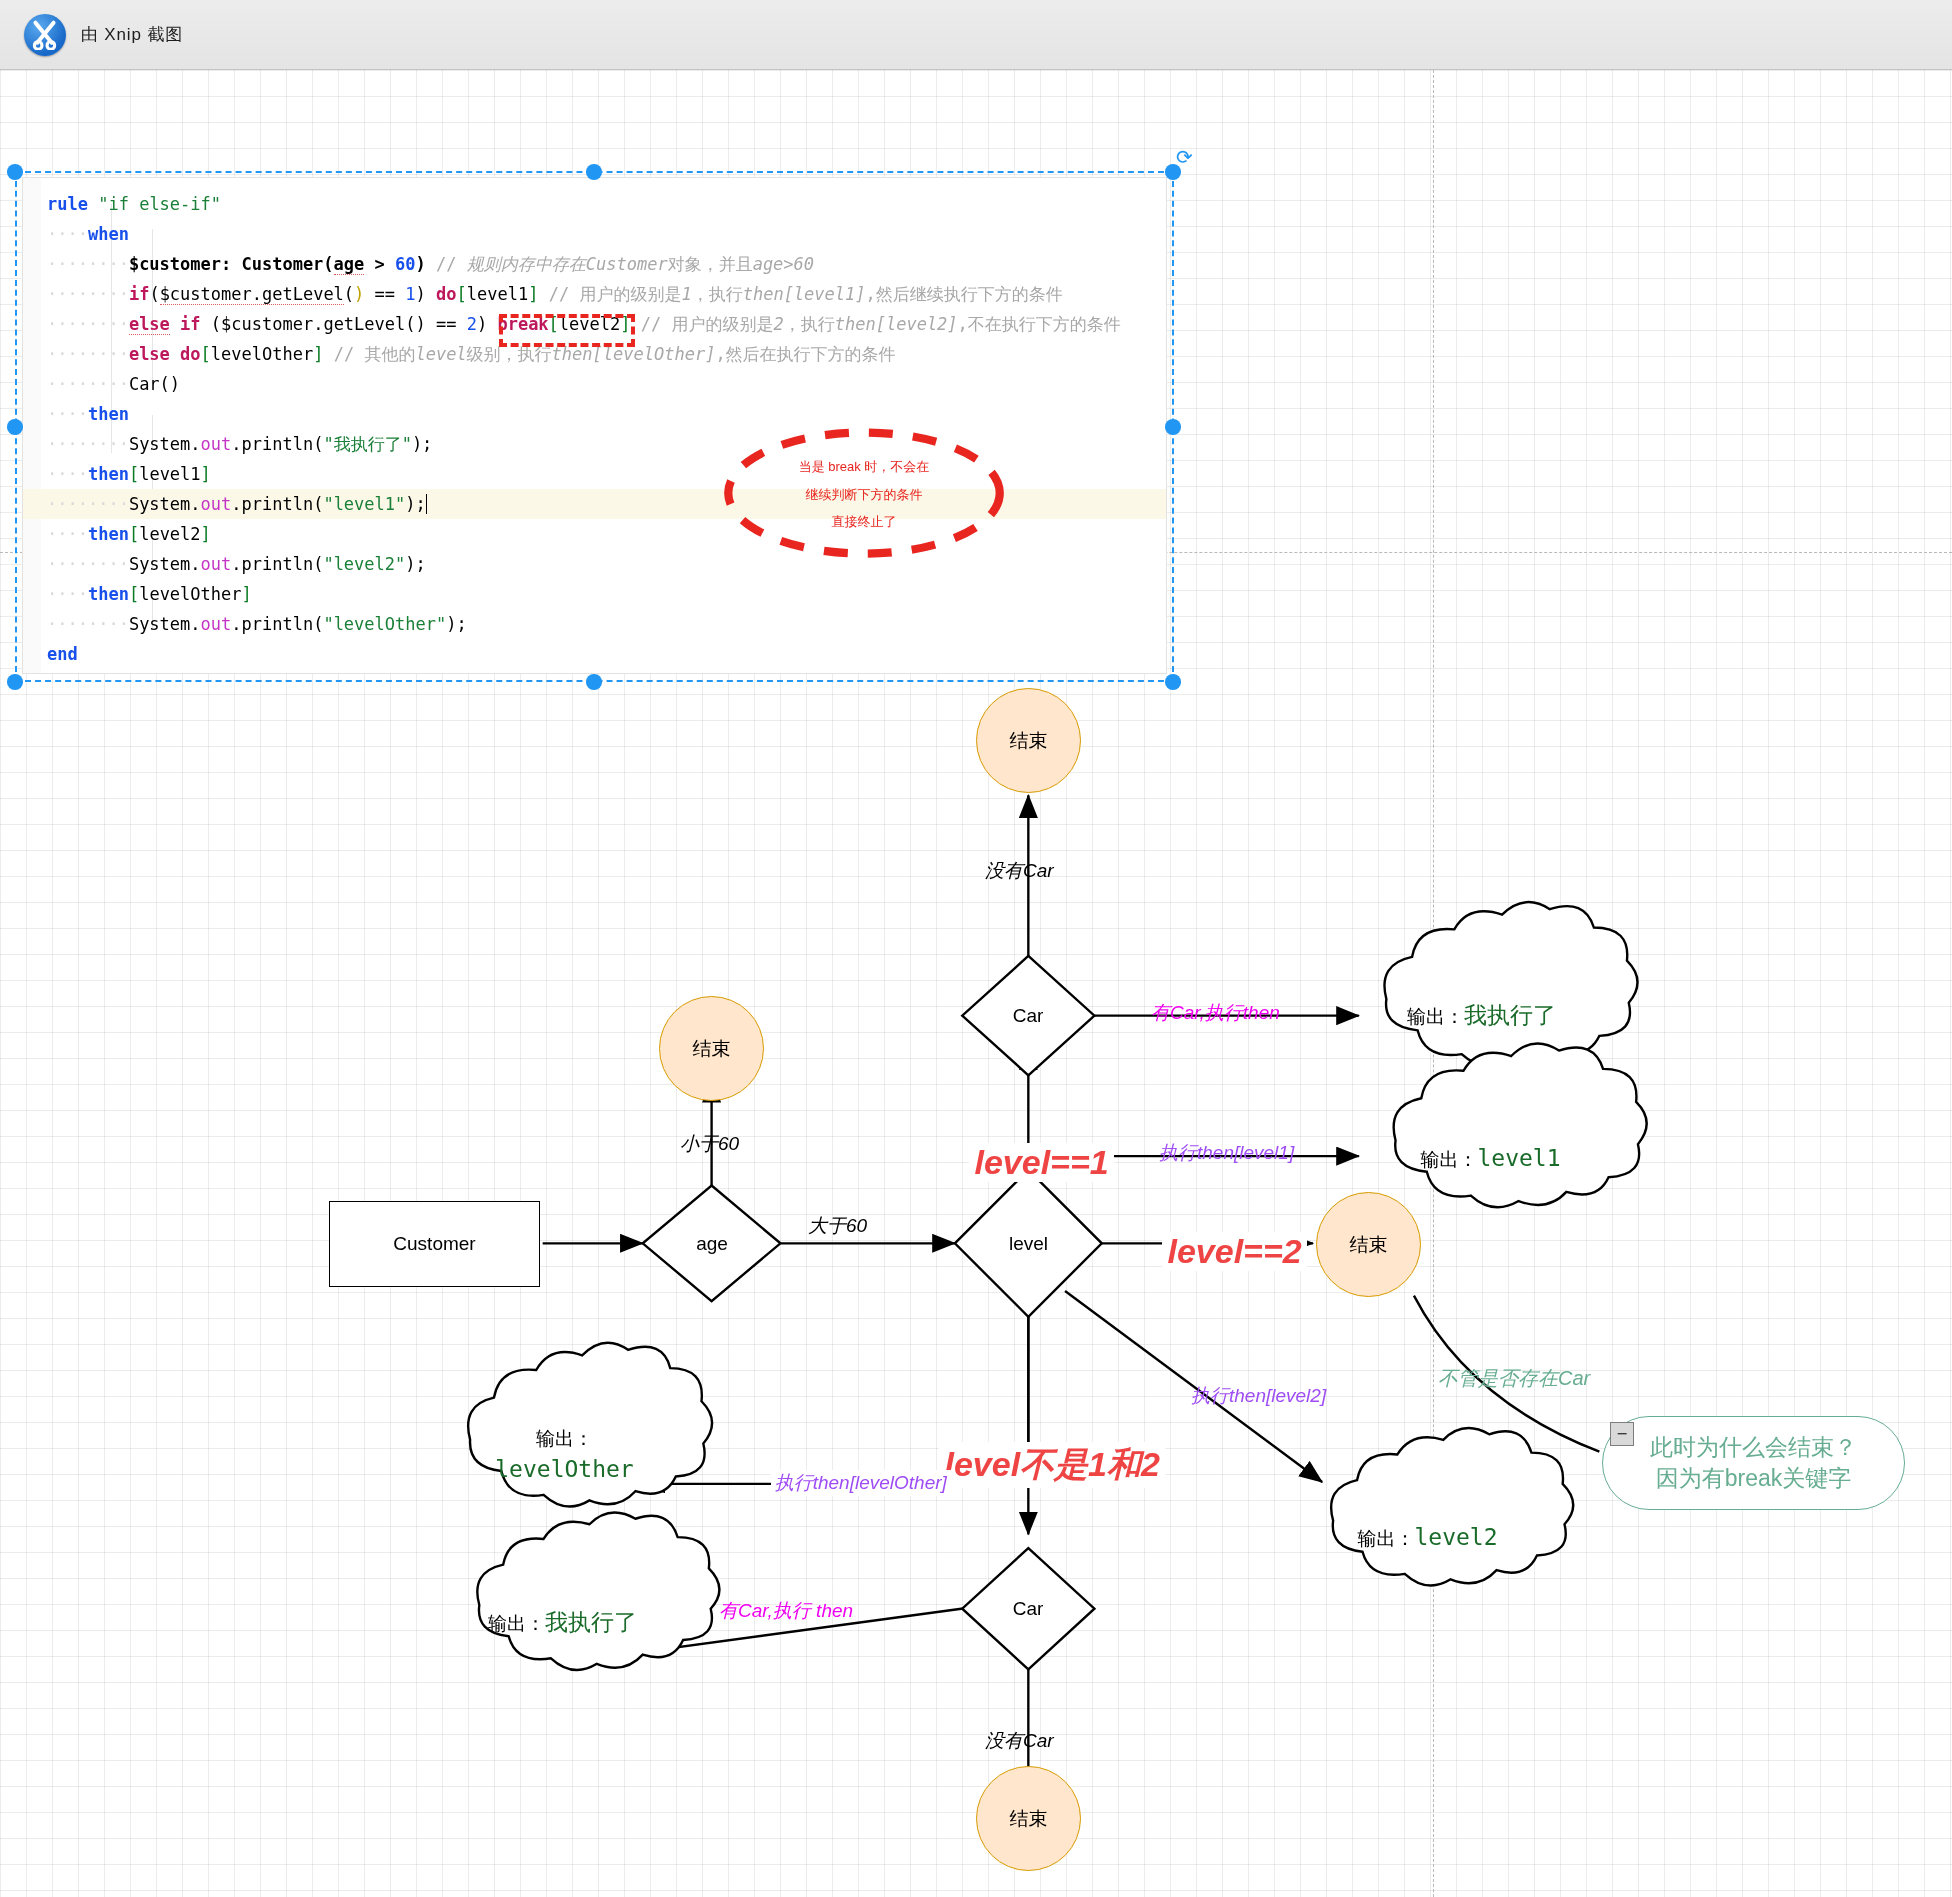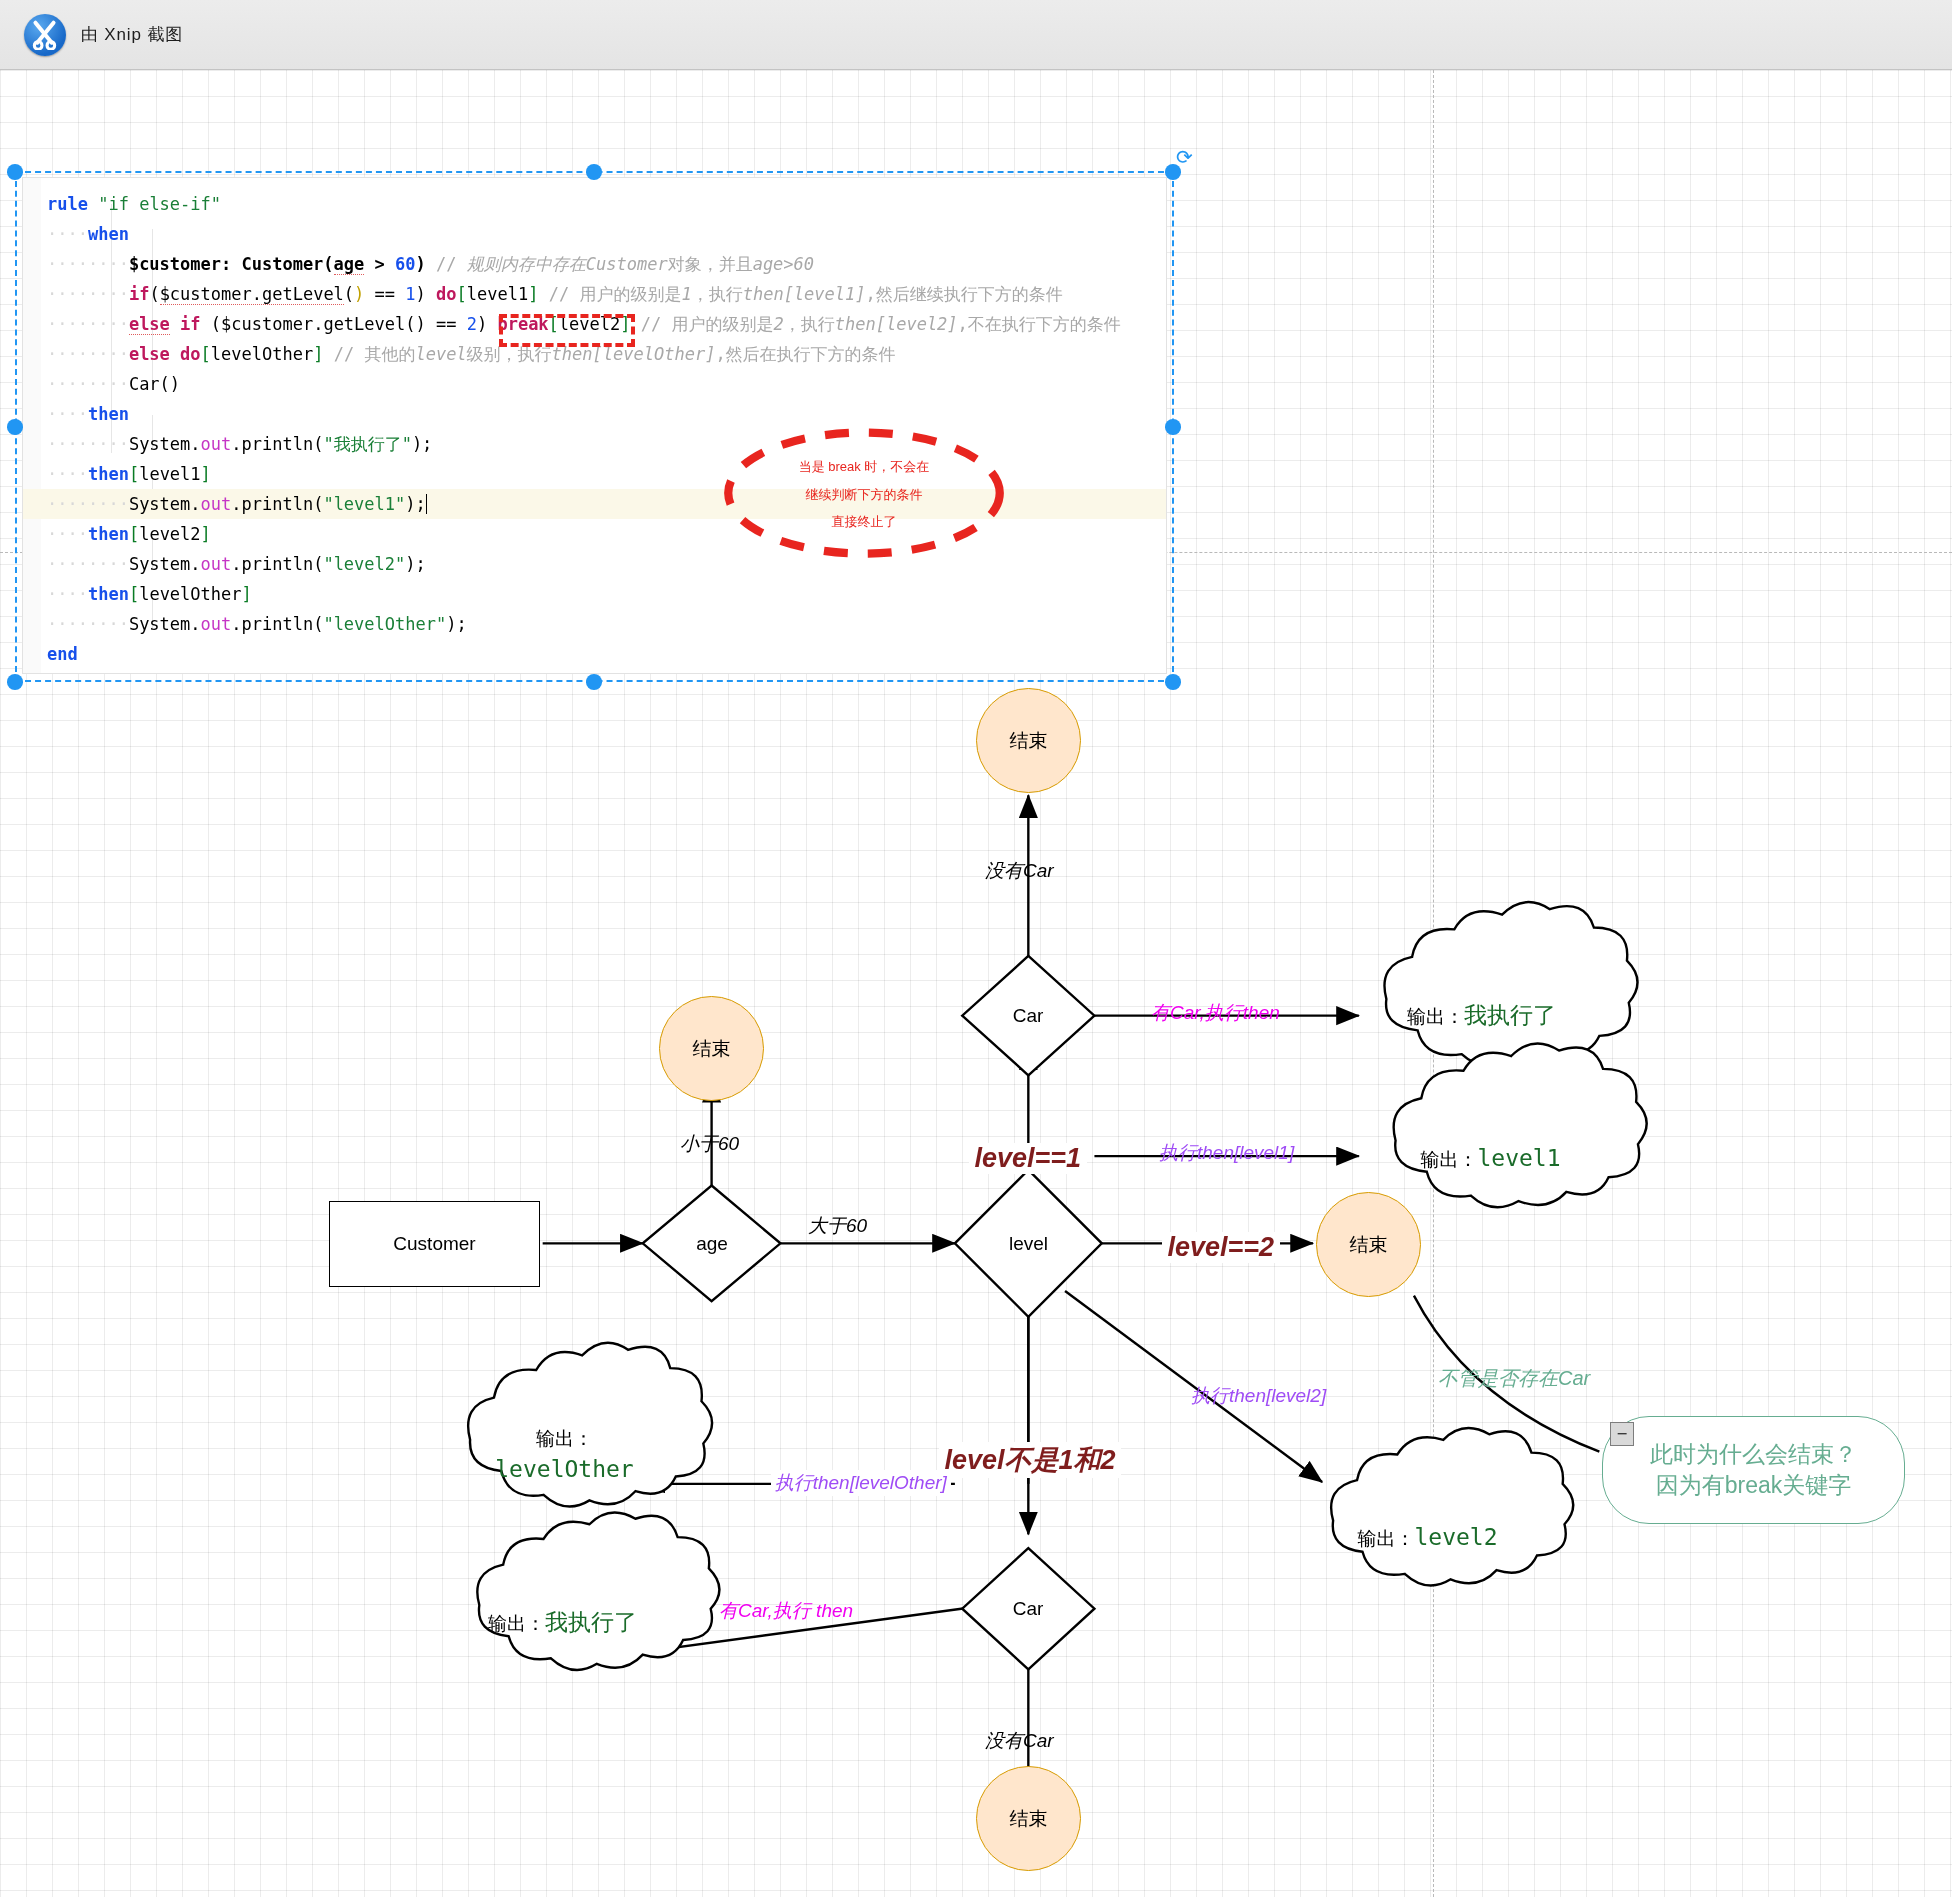--- a/index.html
+++ b/index.html
@@ -76,28 +76,28 @@
   .rect{border:1.8px solid #000;background:#fff;font-size:19px;}
   .term{border:1.8px solid #d79b00;background:#ffe6cc;border-radius:50%;font-size:19px;color:#000;}
   .diamond-label{position:absolute;left:0;top:0;width:100%;height:100%;
      display:flex;align-items:center;justify-content:center;font-size:19px;}
   .cloud-label{position:absolute;left:0;top:0;width:100%;height:100%;
      display:flex;flex-direction:column;align-items:center;justify-content:center;font-size:19px;}
   .edge-label{position:absolute;font-size:19px;background:transparent;white-space:nowrap;font-style:italic;}
   .lbl-black{color:#000;}
   .lbl-magenta{color:#f000f0;}
   .lbl-purple{color:#9f4cf5;}
-  .lbl-red{color:#7f1d1d;font-size:27px;font-weight:bold;}
+  .lbl-red{color:#ef4444;font-size:34px;font-weight:bold;}
   .lbl-green{color:#66ad91;font-size:20px;}
   .out-label{color:#000;}
   .out-val{color:#1a6b2a;}
   .mono{font-family:"DejaVu Sans Mono","Liberation Mono",monospace;}
 
   
-  #notebox{position:absolute;left:1602px;top:1346px;width:303px;height:108px;
+  #notebox{position:absolute;left:1602px;top:1346px;width:303px;height:94px;
     border:1.8px solid #66ad91;border-radius:47px;background:#fff;box-sizing:border-box;
     display:flex;flex-direction:column;align-items:center;justify-content:center;
     color:#66ad91;font-size:23px;line-height:31px;}
   #noteminus{position:absolute;left:1610px;top:1352px;width:24px;height:24px;
     background:#d9d9d9;border:0.9px solid #7d7d7d;box-sizing:border-box;
     display:flex;align-items:center;justify-content:center;font-size:18.4px;color:#333;line-height:1;}
   svg.ov{position:absolute;left:0;top:0;width:1952px;height:1827px;pointer-events:none;overflow:visible;}
 </style>
 </head>
 <body>

